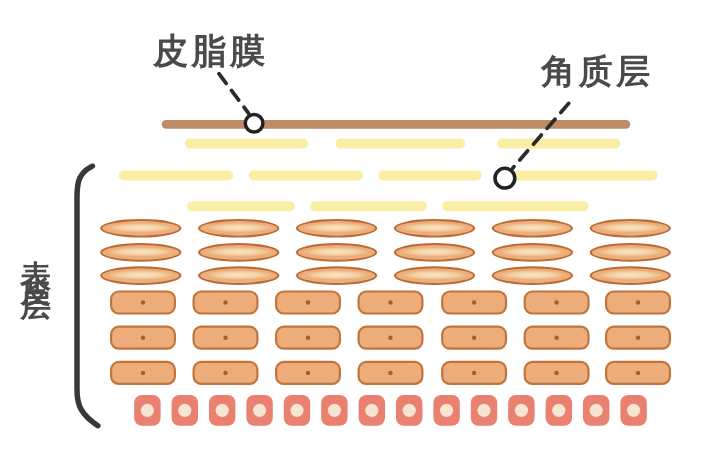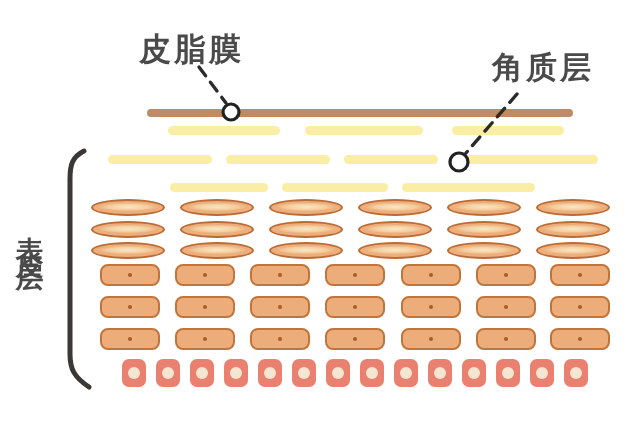--- a/index.html
+++ b/index.html
@@ -1,19 +1,19 @@
 <!DOCTYPE html>
 <html style="--background: #ffffff; --label-text: #4a4a4a; --connector: #2b2b2b; --sebum-line: #be8a68; --corneum-dash: #faeda4; --granular-fill: #edae7c; --granular-border: #bb6b35; --granular-highlight: #f9e6c6; --spinous-fill: #edad7b; --spinous-border: #c2753b; --spinous-dot: #a85c2b; --basal-fill: #e98070; --basal-dot: #f6e5d1; --brace: #3b3735;"><head>
 <meta charset="utf-8">
 <style>
   html,body{margin:0;padding:0;background:#fff;}
   .canvas{
     position:relative;width:641px;height:421px;overflow:hidden;
     background:var(--background);
-    font-family:Liberation Serif, serif;
+    font-family:Liberation Mono, monospace;
   }
   .layers{position:absolute;inset:0;z-index:1;}
   .overlay{position:absolute;left:0;top:0;z-index:3;pointer-events:none;}
   .label{
     position:absolute;z-index:4;font-weight:700;color:var(--label-text);
     line-height:1;white-space:nowrap;
   }
   .label-sebum{left:139px;top:33px;font-size:32px;letter-spacing:3px;}
   .label-corneum{left:492px;top:52px;font-size:31px;letter-spacing:3px;}
   .label-epidermis{

